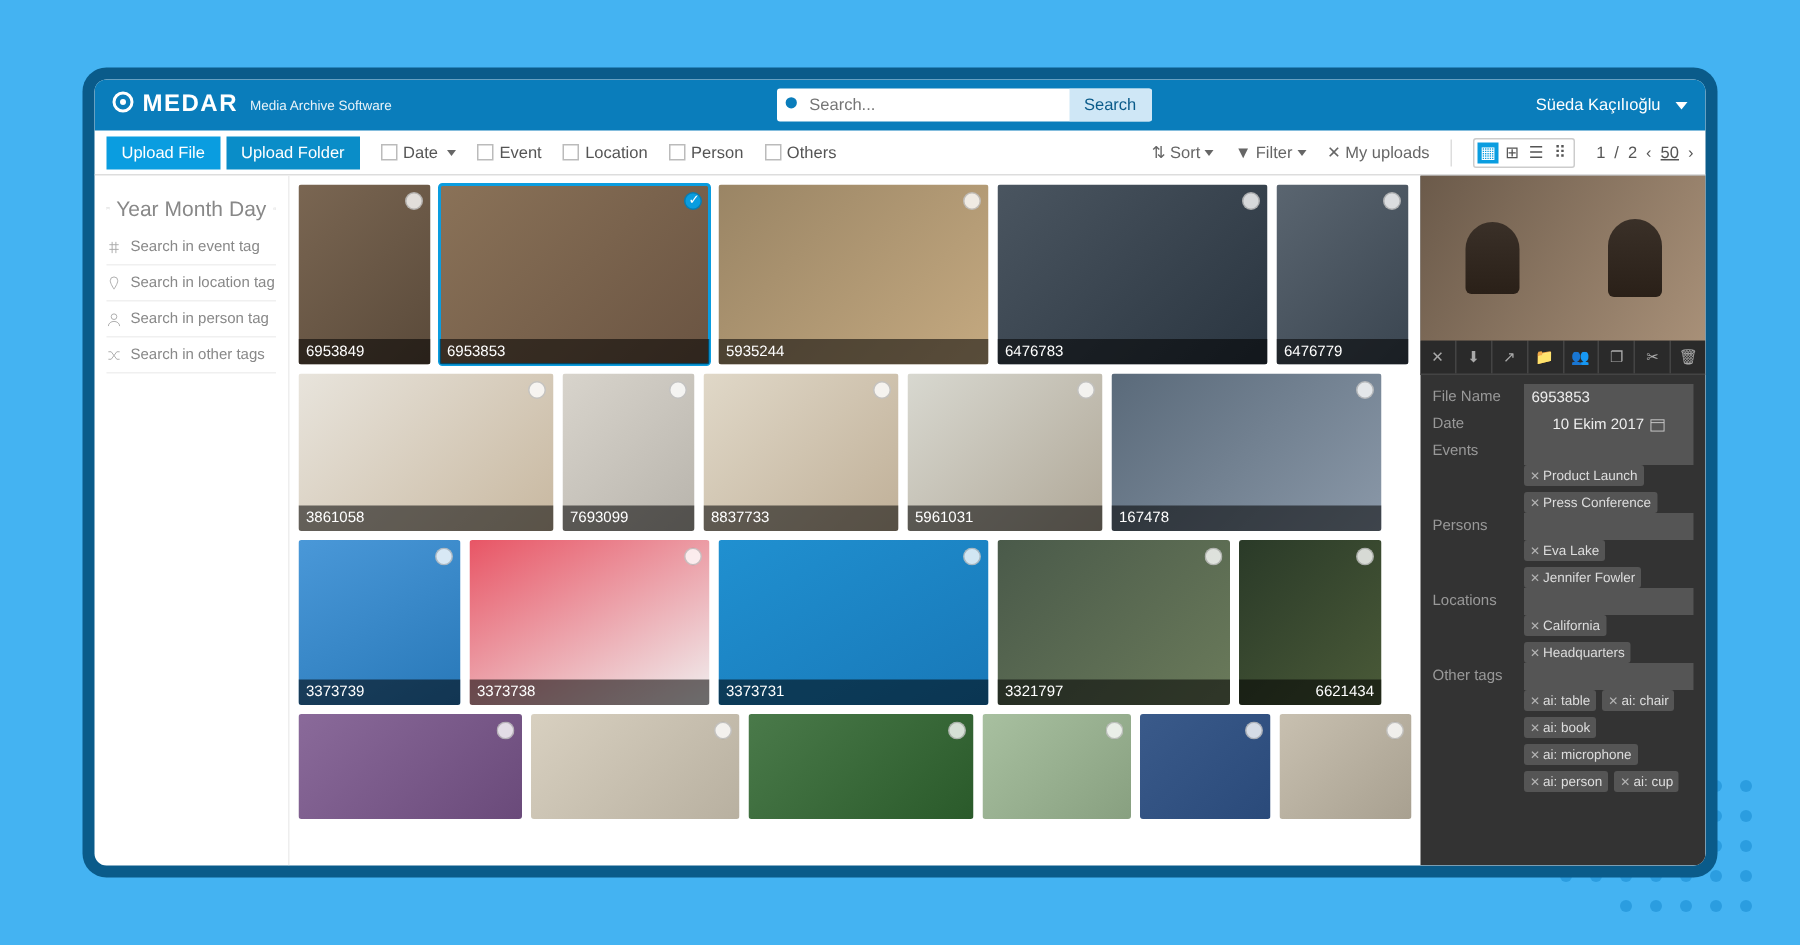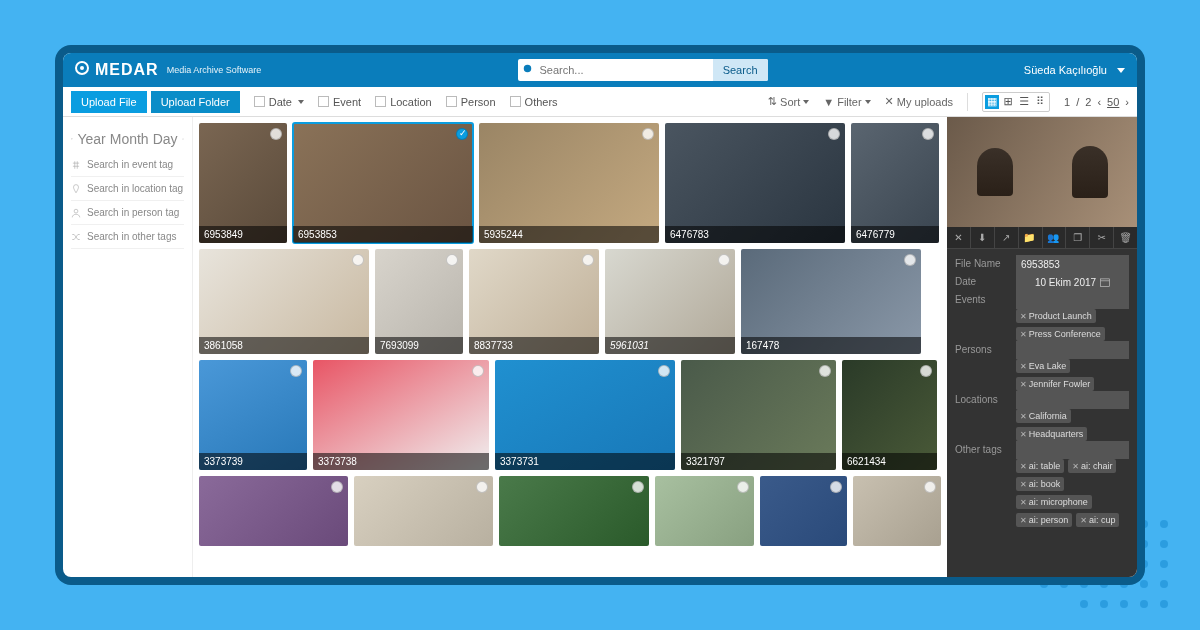--- a/index.html
+++ b/index.html
@@ -260,53 +260,53 @@
             <div class="thumb" style="width: 88px; height: 105px;">
               <div class="ph" style="background:linear-gradient(135deg,#d8d4cc,#b8b4ac)"></div>
               <span class="sel"></span>
               <div class="lbl">7693099</div>
             </div>
             <div class="thumb" style="width: 130px; height: 105px;">
               <div class="ph" style="background:linear-gradient(135deg,#e0d8c8,#c0b098)"></div>
               <span class="sel"></span>
               <div class="lbl">8837733</div>
             </div>
-            <div class="thumb" style="width: 130px; height: 105px; font-style: italic;">
+            <div class="thumb" style="width: 130px; height: 105px;">
               <div class="ph" style="background:linear-gradient(135deg,#d8d8d0,#b0a898)"></div>
               <span class="sel"></span>
               <div class="lbl">5961031</div>
             </div>
             <div class="thumb" style="width: 180px; height: 105px;">
               <div class="ph" style="background:linear-gradient(135deg,#5a6a7a,#8a98a8)"></div>
               <span class="sel"></span>
               <div class="lbl">167478</div>
             </div>
           </div>
     <div class="row" id="r3">
             <div class="thumb" style="width: 108px; height: 110px;">
               <div class="ph" style="background:linear-gradient(150deg,#4a98d8,#2878b8)"></div>
               <span class="sel"></span>
               <div class="lbl">3373739</div>
             </div>
-            <div class="thumb" style="width: 176px; height: 110px;">
+            <div class="thumb" style="width: 160px; height: 110px;">
               <div class="ph" style="background:linear-gradient(150deg,#e85565,#f0f0f0)"></div>
               <span class="sel"></span>
               <div class="lbl">3373738</div>
             </div>
             <div class="thumb" style="width: 180px; height: 110px;">
               <div class="ph" style="background:linear-gradient(150deg,#2090d0,#1878b8)"></div>
               <span class="sel"></span>
               <div class="lbl">3373731</div>
             </div>
             <div class="thumb" style="width: 155px; height: 110px;">
               <div class="ph" style="background:linear-gradient(135deg,#4a5a4a,#6a7a5a)"></div>
               <span class="sel"></span>
               <div class="lbl">3321797</div>
             </div>
-            <div class="thumb" style="width: 95px; height: 110px;">
+            <div class="thumb" style="width: 95px; height: 110px; text-align: right;">
               <div class="ph" style="background:linear-gradient(135deg,#2a3a28,#4a5a38)"></div>
               <span class="sel"></span>
               <div class="lbl">6621434</div>
             </div>
           </div>
     <div class="row" id="r4">
             <div class="thumb" style="width: 150px; height: 70px;">
               <div class="ph" style="background:linear-gradient(135deg,#8a6a9a,#6a4a7a)"></div>
               <span class="sel"></span>
             </div>

